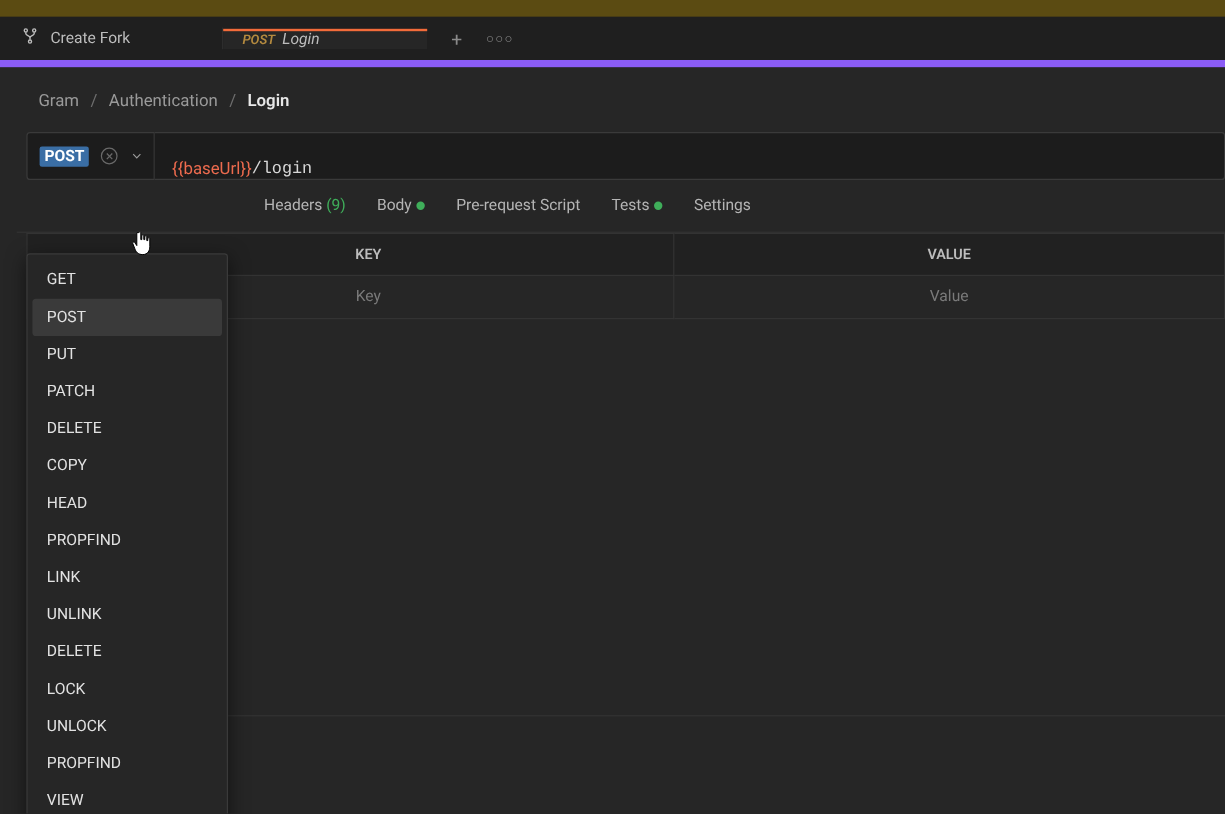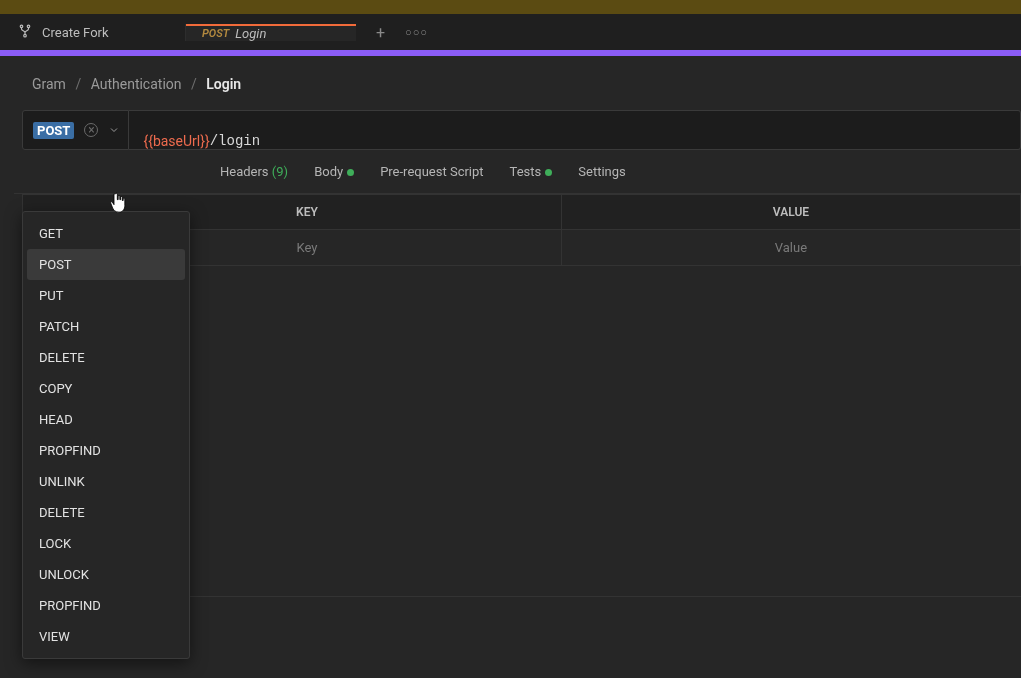--- a/index.html
+++ b/index.html
@@ -127,20 +127,21 @@
 
   <div class="dropdown" id="method-dropdown">
       <div class="opt">GET</div>
       <div class="opt selected">POST</div>
       <div class="opt">PUT</div>
       <div class="opt">PATCH</div>
       <div class="opt">DELETE</div>
       <div class="opt">COPY</div>
       <div class="opt">HEAD</div>
       <div class="opt">PROPFIND</div>
+      <div class="opt">LINK</div>
       <div class="opt">UNLINK</div>
       <div class="opt">DELETE</div>
       <div class="opt">LOCK</div>
       <div class="opt">UNLOCK</div>
       <div class="opt">PROPFIND</div>
       <div class="opt">VIEW</div>
     </div>
 
   <div class="cursor">
     <svg viewBox="0 0 24 28">

